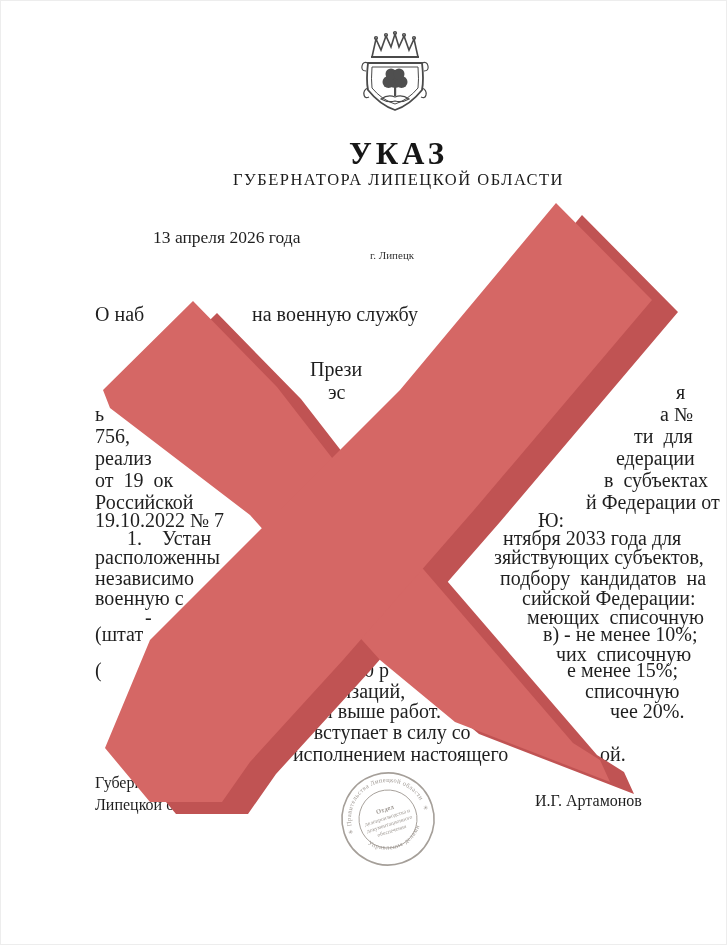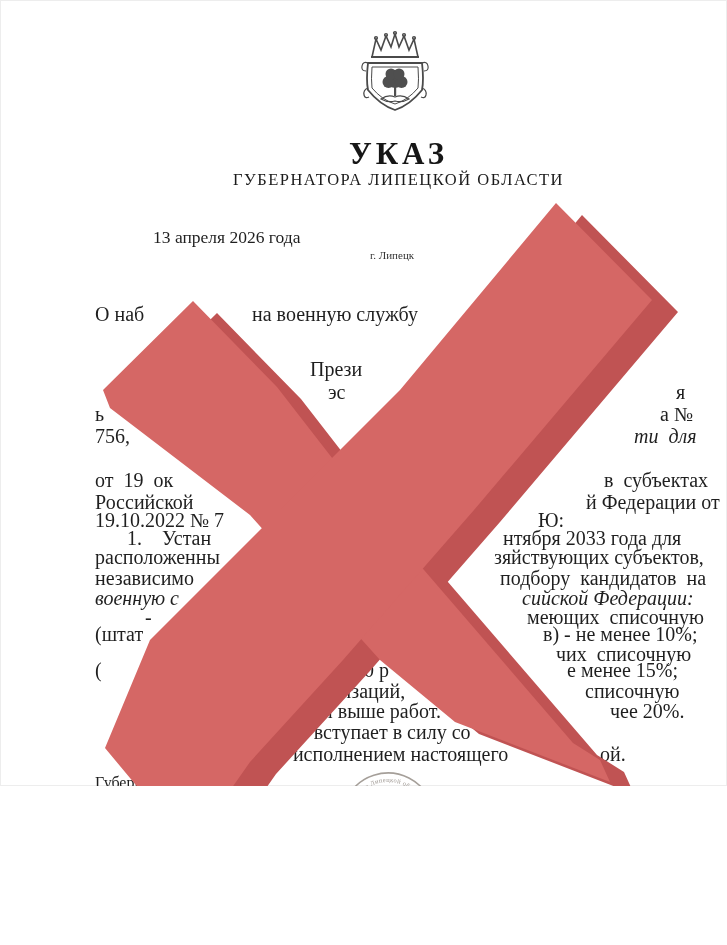--- a/index.html
+++ b/index.html
@@ -1,17 +1,17 @@
 <!DOCTYPE html>
 <html><head>
 <meta charset="utf-8">
 <style>
   html,body{margin:0;padding:0;background:#ffffff;}
   .page{
-    position:relative;width:727px;height:786px;background:#ffffff;
+    position:relative;width:727px;height:945px;background:#ffffff;
     font-family:"Liberation Serif","DejaVu Serif",serif;color:#1f1f1f;
     overflow:hidden;box-shadow:inset 0 0 0 1px #ededed;
   }
   .abs{position:absolute;}
   .doc-title{
     left:35px;top:136px;width:727px;text-align:center;
     font-size:31px;font-weight:bold;letter-spacing:4px;color:#161616;
   }
   .doc-subtitle{
     left:35px;top:170px;width:727px;text-align:center;
@@ -65,28 +65,29 @@
   <div class="abs doc-title">УКАЗ</div>
   <div class="abs doc-subtitle">ГУБЕРНАТОРА ЛИПЕЦКОЙ ОБЛАСТИ</div>
   <div class="abs doc-date">13 апреля 2026 года</div>
   <div class="abs doc-place">г. Липецк</div>
 
   <div class="abs" id="body-layer" style="left:0;top:0;width:727px;height:945px;">
       <div class="bline" style="top: 303px;"><span class="frag" style="left: 95px;">О наб</span><span class="frag" style="left: 252px;">на военную службу</span></div>
       <div class="bline" style="top: 358px;"><span class="frag" style="left: 310px;">Прези</span></div>
       <div class="bline" style="top: 381px;"><span class="frag" style="left: 328px;">эс</span><span class="frag" style="left: 676px;">я</span></div>
       <div class="bline" style="top: 403px;"><span class="frag" style="left: 95px;">ь</span><span class="frag" style="left: 660px;">а №</span></div>
-      <div class="bline" style="top: 425px;"><span class="frag" style="left: 95px;">756,</span><span class="frag" style="left: 634px; font-style: italic;">ти  для</span></div>
+      <div class="bline" style="top: 425px;"><span class="frag" style="left: 95px;">756,</span><span class="frag" style="left: 634px;">ти  для</span></div>
+      <div class="bline" style="top: 447px;"><span class="frag" style="left: 95px;">реализ</span><span class="frag" style="left: 616px;">едерации</span></div>
       <div class="bline" style="top: 469px;"><span class="frag" style="left: 95px;">от  19  ок</span><span class="frag" style="left: 604px;">в  субъектах</span></div>
       <div class="bline" style="top: 491px;"><span class="frag" style="left: 95px;">Российской</span><span class="frag" style="left: 586px; text-align: right;">й Федерации от</span></div>
       <div class="bline" style="top: 509px;"><span class="frag" style="left: 95px;">19.10.2022 № 7</span><span class="frag" style="left: 538px;">Ю:</span></div>
       <div class="bline" style="top: 527px;"><span class="frag" style="left: 127px;">1.    Устан</span><span class="frag" style="left: 503px;">нтября 2033 года для</span></div>
       <div class="bline" style="top: 567px;"><span class="frag" style="left: 95px;">независимо</span><span class="frag" style="left: 500px;">подбору  кандидатов  на</span></div>
       <div class="bline" style="top: 546px;"><span class="frag" style="left: 95px;">расположенны</span><span class="frag" style="left: 494px;">зяйствующих субъектов,</span></div>
-      <div class="bline" style="top: 587px; font-style: italic;"><span class="frag" style="left: 95px;">военную с</span><span class="frag" style="left: 522px;">сийской Федерации:</span></div>
+      <div class="bline" style="top: 587px;"><span class="frag" style="left: 95px;">военную с</span><span class="frag" style="left: 522px;">сийской Федерации:</span></div>
       <div class="bline" style="top: 606px;"><span class="frag" style="left: 145px;">-</span><span class="frag" style="left: 527px;">меющих  списочную</span></div>
       <div class="bline" style="top: 623px;"><span class="frag" style="left: 95px;">(штат</span><span class="frag" style="left: 543px;">в) - не менее 10%;</span></div>
       <div class="bline" style="top: 643px;"><span class="frag" style="left: 556px;">чих  списочную</span></div>
       <div class="bline" style="top: 659px;"><span class="frag" style="left: 95px;">(</span><span class="frag" style="left: 344px;">500 р</span><span class="frag" style="left: 567px;">е менее 15%;</span></div>
       <div class="bline" style="top: 680px;"><span class="frag" style="left: 321px;">анизаций,</span><span class="frag" style="left: 585px;">списочную</span></div>
       <div class="bline" style="top: 700px;"><span class="frag" style="left: 307px;">0 и выше работ.</span><span class="frag" style="left: 610px;">чее 20%.</span></div>
       <div class="bline" style="top: 721px;"><span class="frag" style="left: 292px;">аз вступает в силу со</span></div>
       <div class="bline" style="top: 743px;"><span class="frag" style="left: 279px;">а исполнением настоящего</span><span class="frag" style="left: 600px;">ой.</span></div>
     </div>
 

